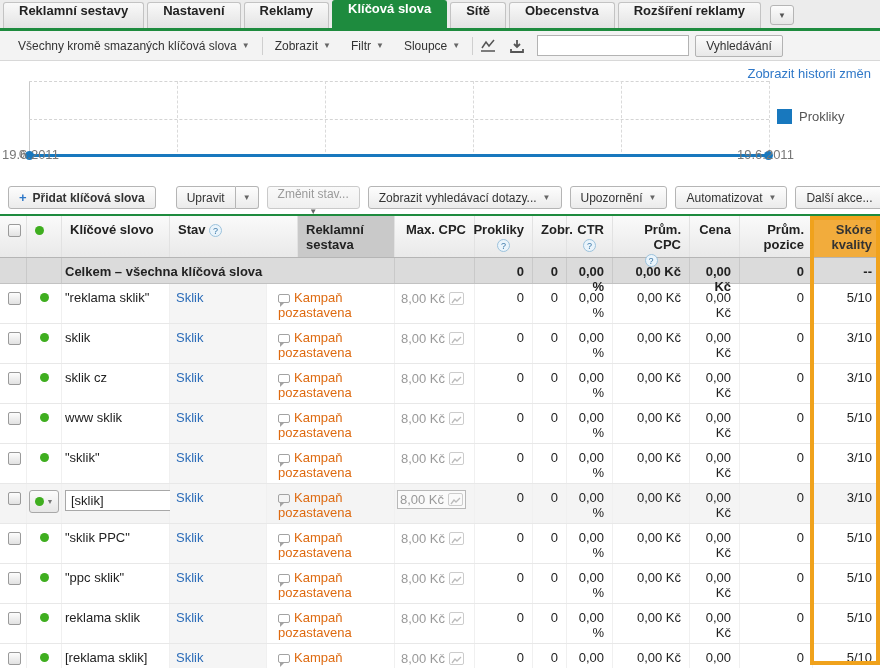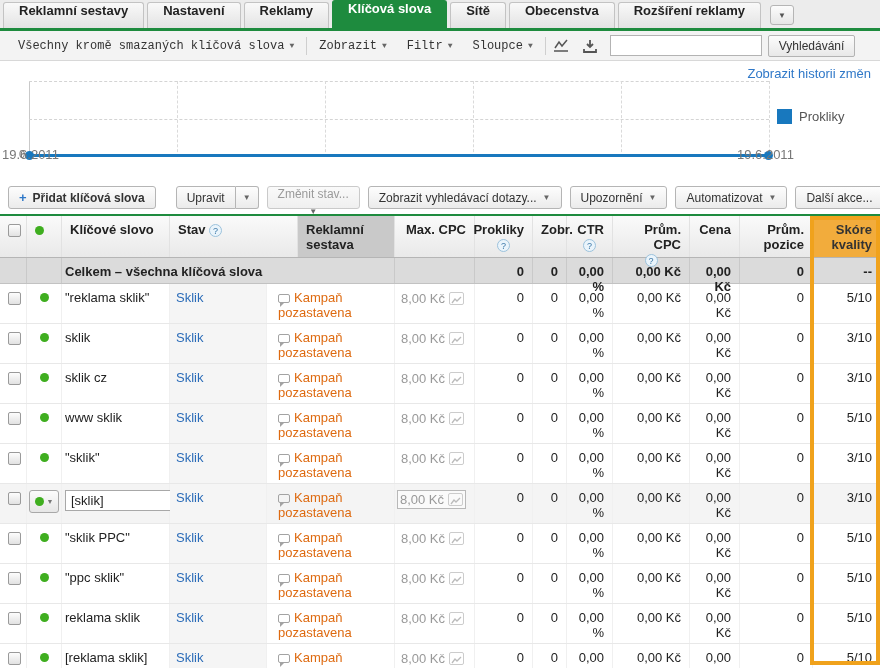--- a/index.html
+++ b/index.html
@@ -12,21 +12,21 @@
     background:linear-gradient(#f9f9f9,#e3e3e3); border:1px solid #c3c3c3; border-bottom:none;
     border-radius:3px 3px 0 0; font-weight:bold; font-size:13px; color:#222; cursor:pointer; white-space:nowrap; }
   .tab.active { background:#1E8B3E; border-color:#1E8B3E; color:#fff; height:28px; }
   .more-tabs-btn { width:24px; height:20px; margin:0 0 3px 6px; border:1px solid #b5b5b5; border-radius:3px;
     background:linear-gradient(#fcfcfc,#e6e6e6); color:#555; font-size:8px; display:flex; align-items:center; justify-content:center; }
   .greenbar { height:3px; background:#1E8B3E; }
 
   
   .toolbar { height:30px; background:#f3f3f3; border-bottom:1px solid #d8d8d8;
     display:flex; align-items:center; padding:0 8px; font-size:12px; color:#333; }
-  .tb-item { display:flex; align-items:center; gap:5px; padding:0 10px; cursor:pointer; white-space:nowrap;font-family:Liberation Mono, monospace; }
+  .tb-item { display:flex; align-items:center; gap:5px; padding:0 10px; cursor:pointer; white-space:nowrap; }
   .caret { font-size:8px; color:#666; }
   .tb-sep { width:1px; height:18px; background:#cfcfcf; margin:0 2px; }
   .tb-icon { width:20px; height:16px; margin:0 4px; display:flex; align-items:center; justify-content:center; }
   .search-input { width:152px; height:21px; border:1px solid #b3b3b3; margin:0 6px; padding:0 4px; font-size:12px; }
   .search-btn { height:22px; padding:0 10px; border:1px solid #b3b3b3; border-radius:2px;
     background:linear-gradient(#fcfcfc,#e8e8e8); font-size:12px; color:#333; }
 
   
   .chart-section { position:relative; height:120px; background:#fff; }
   .history-link { position:absolute; top:5px; right:9px; color:#2F78C8; font-size:13px; text-decoration:none; cursor:pointer; }

